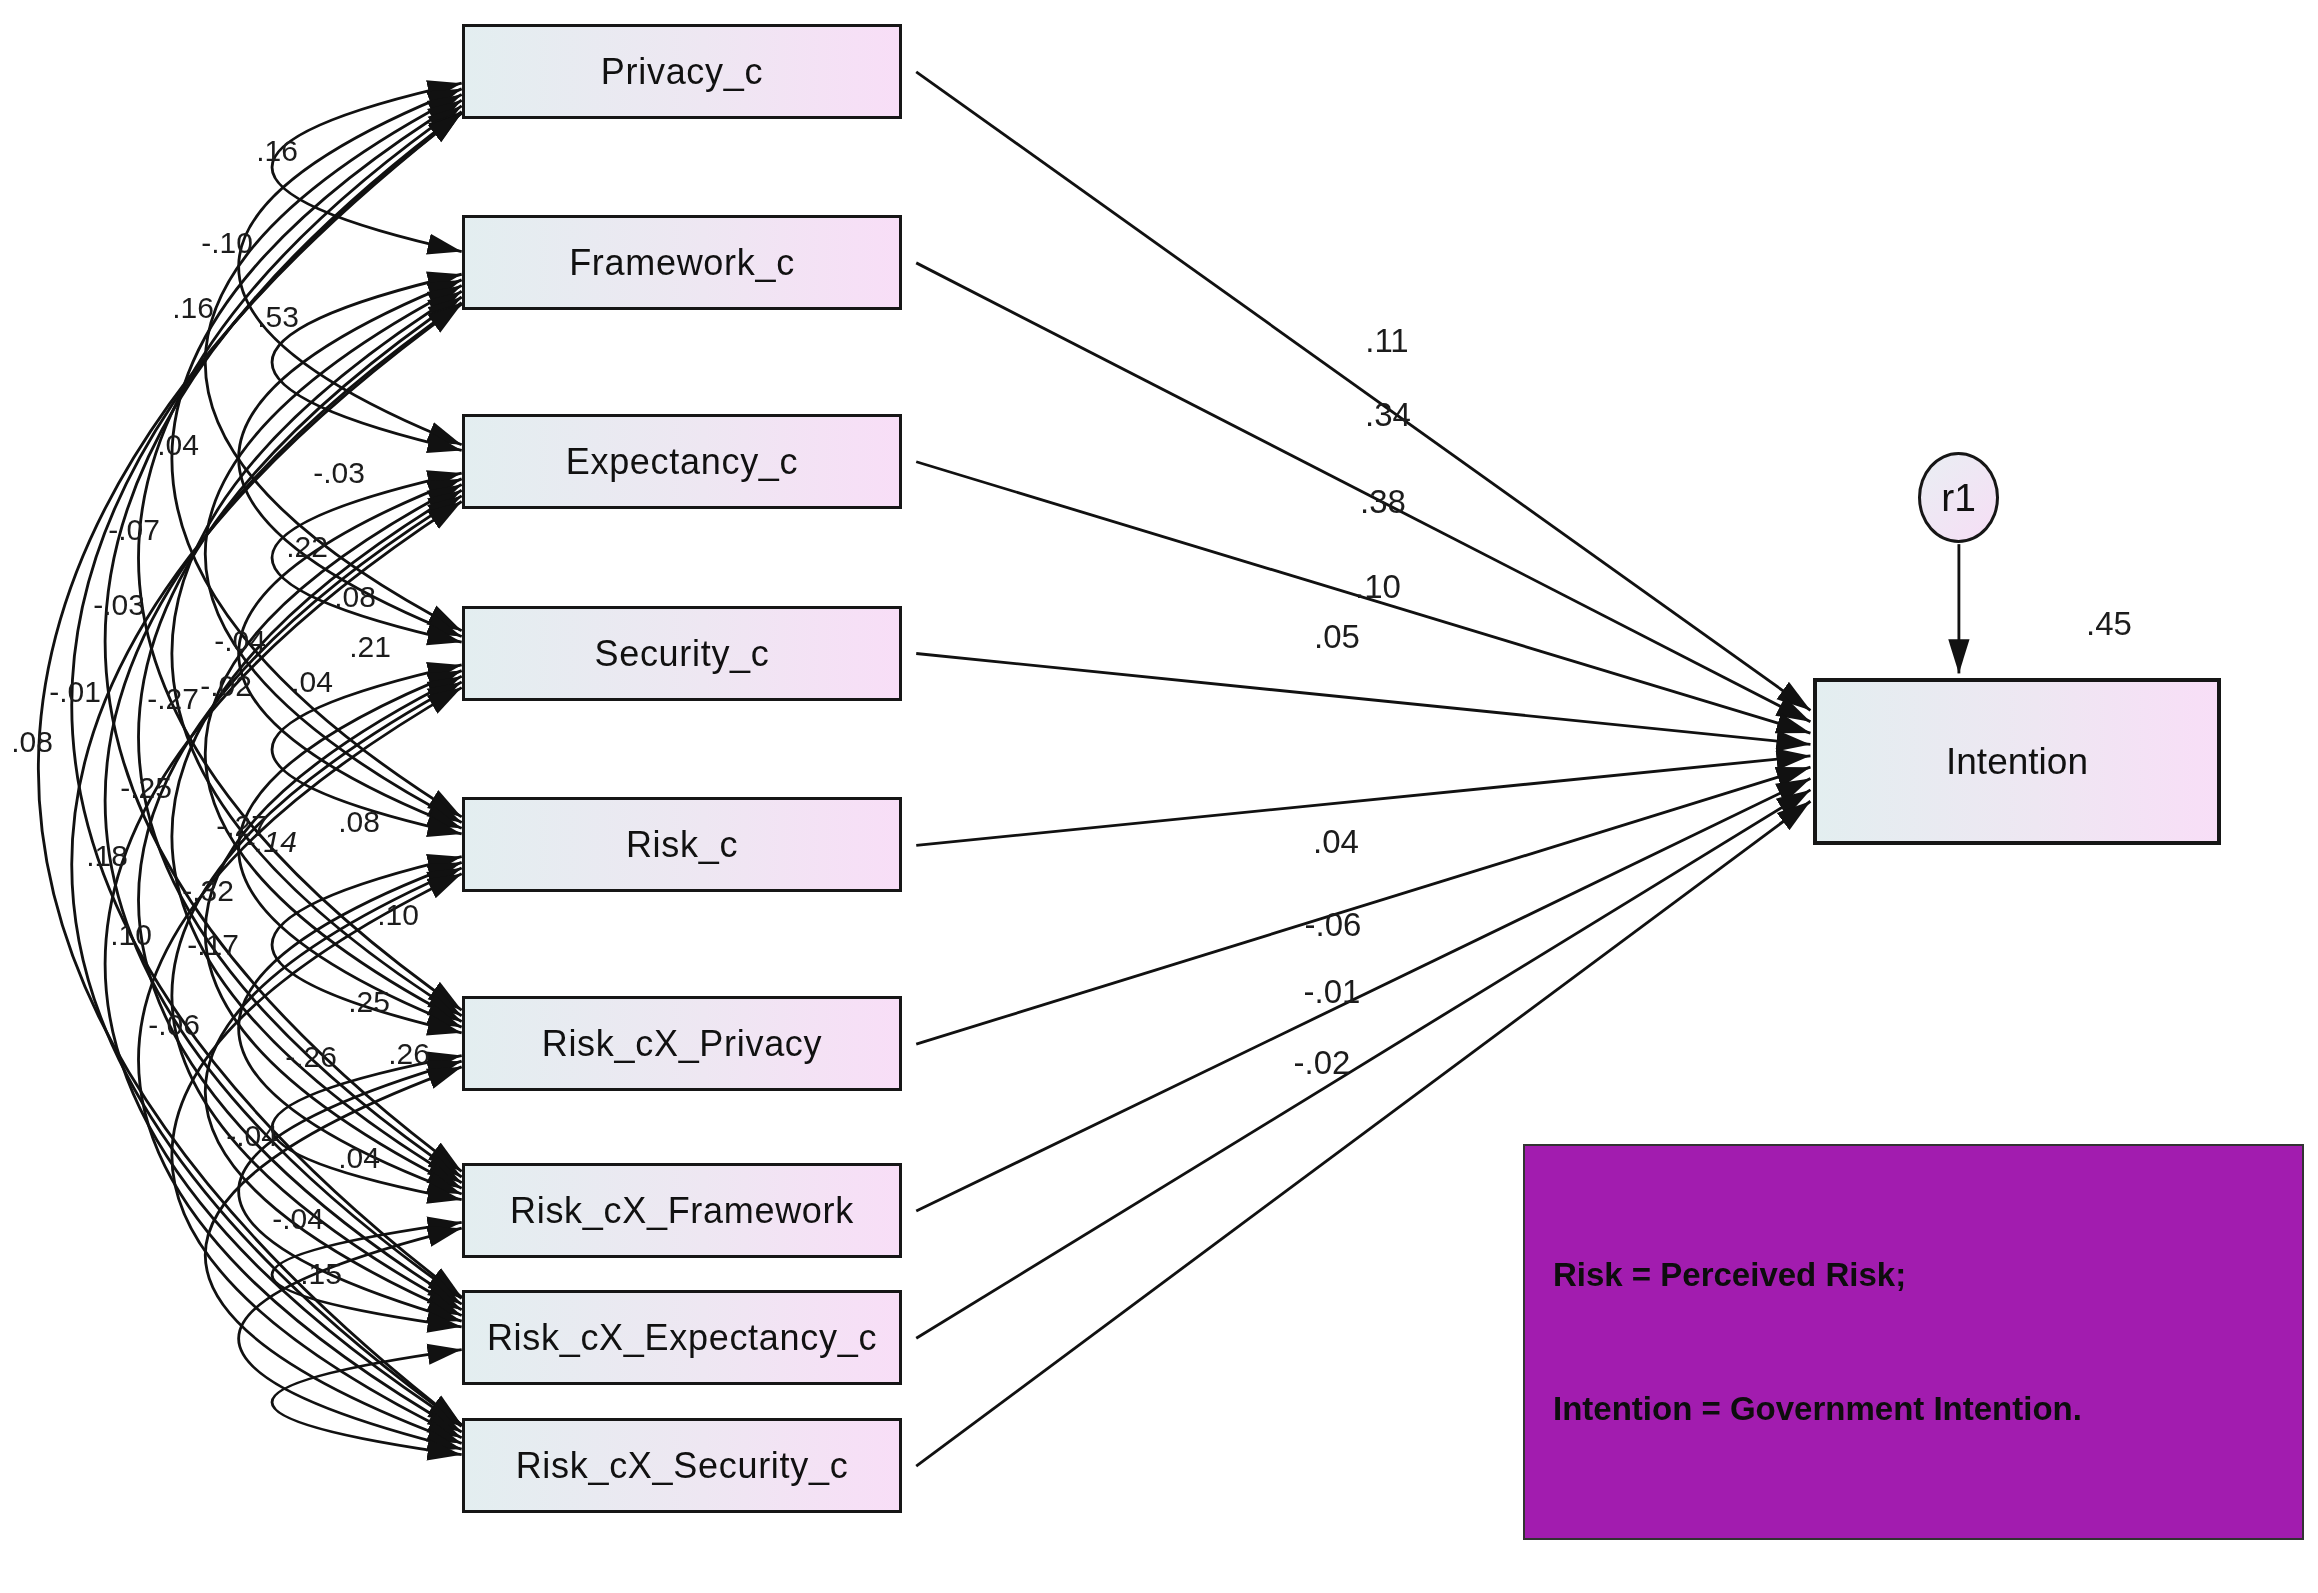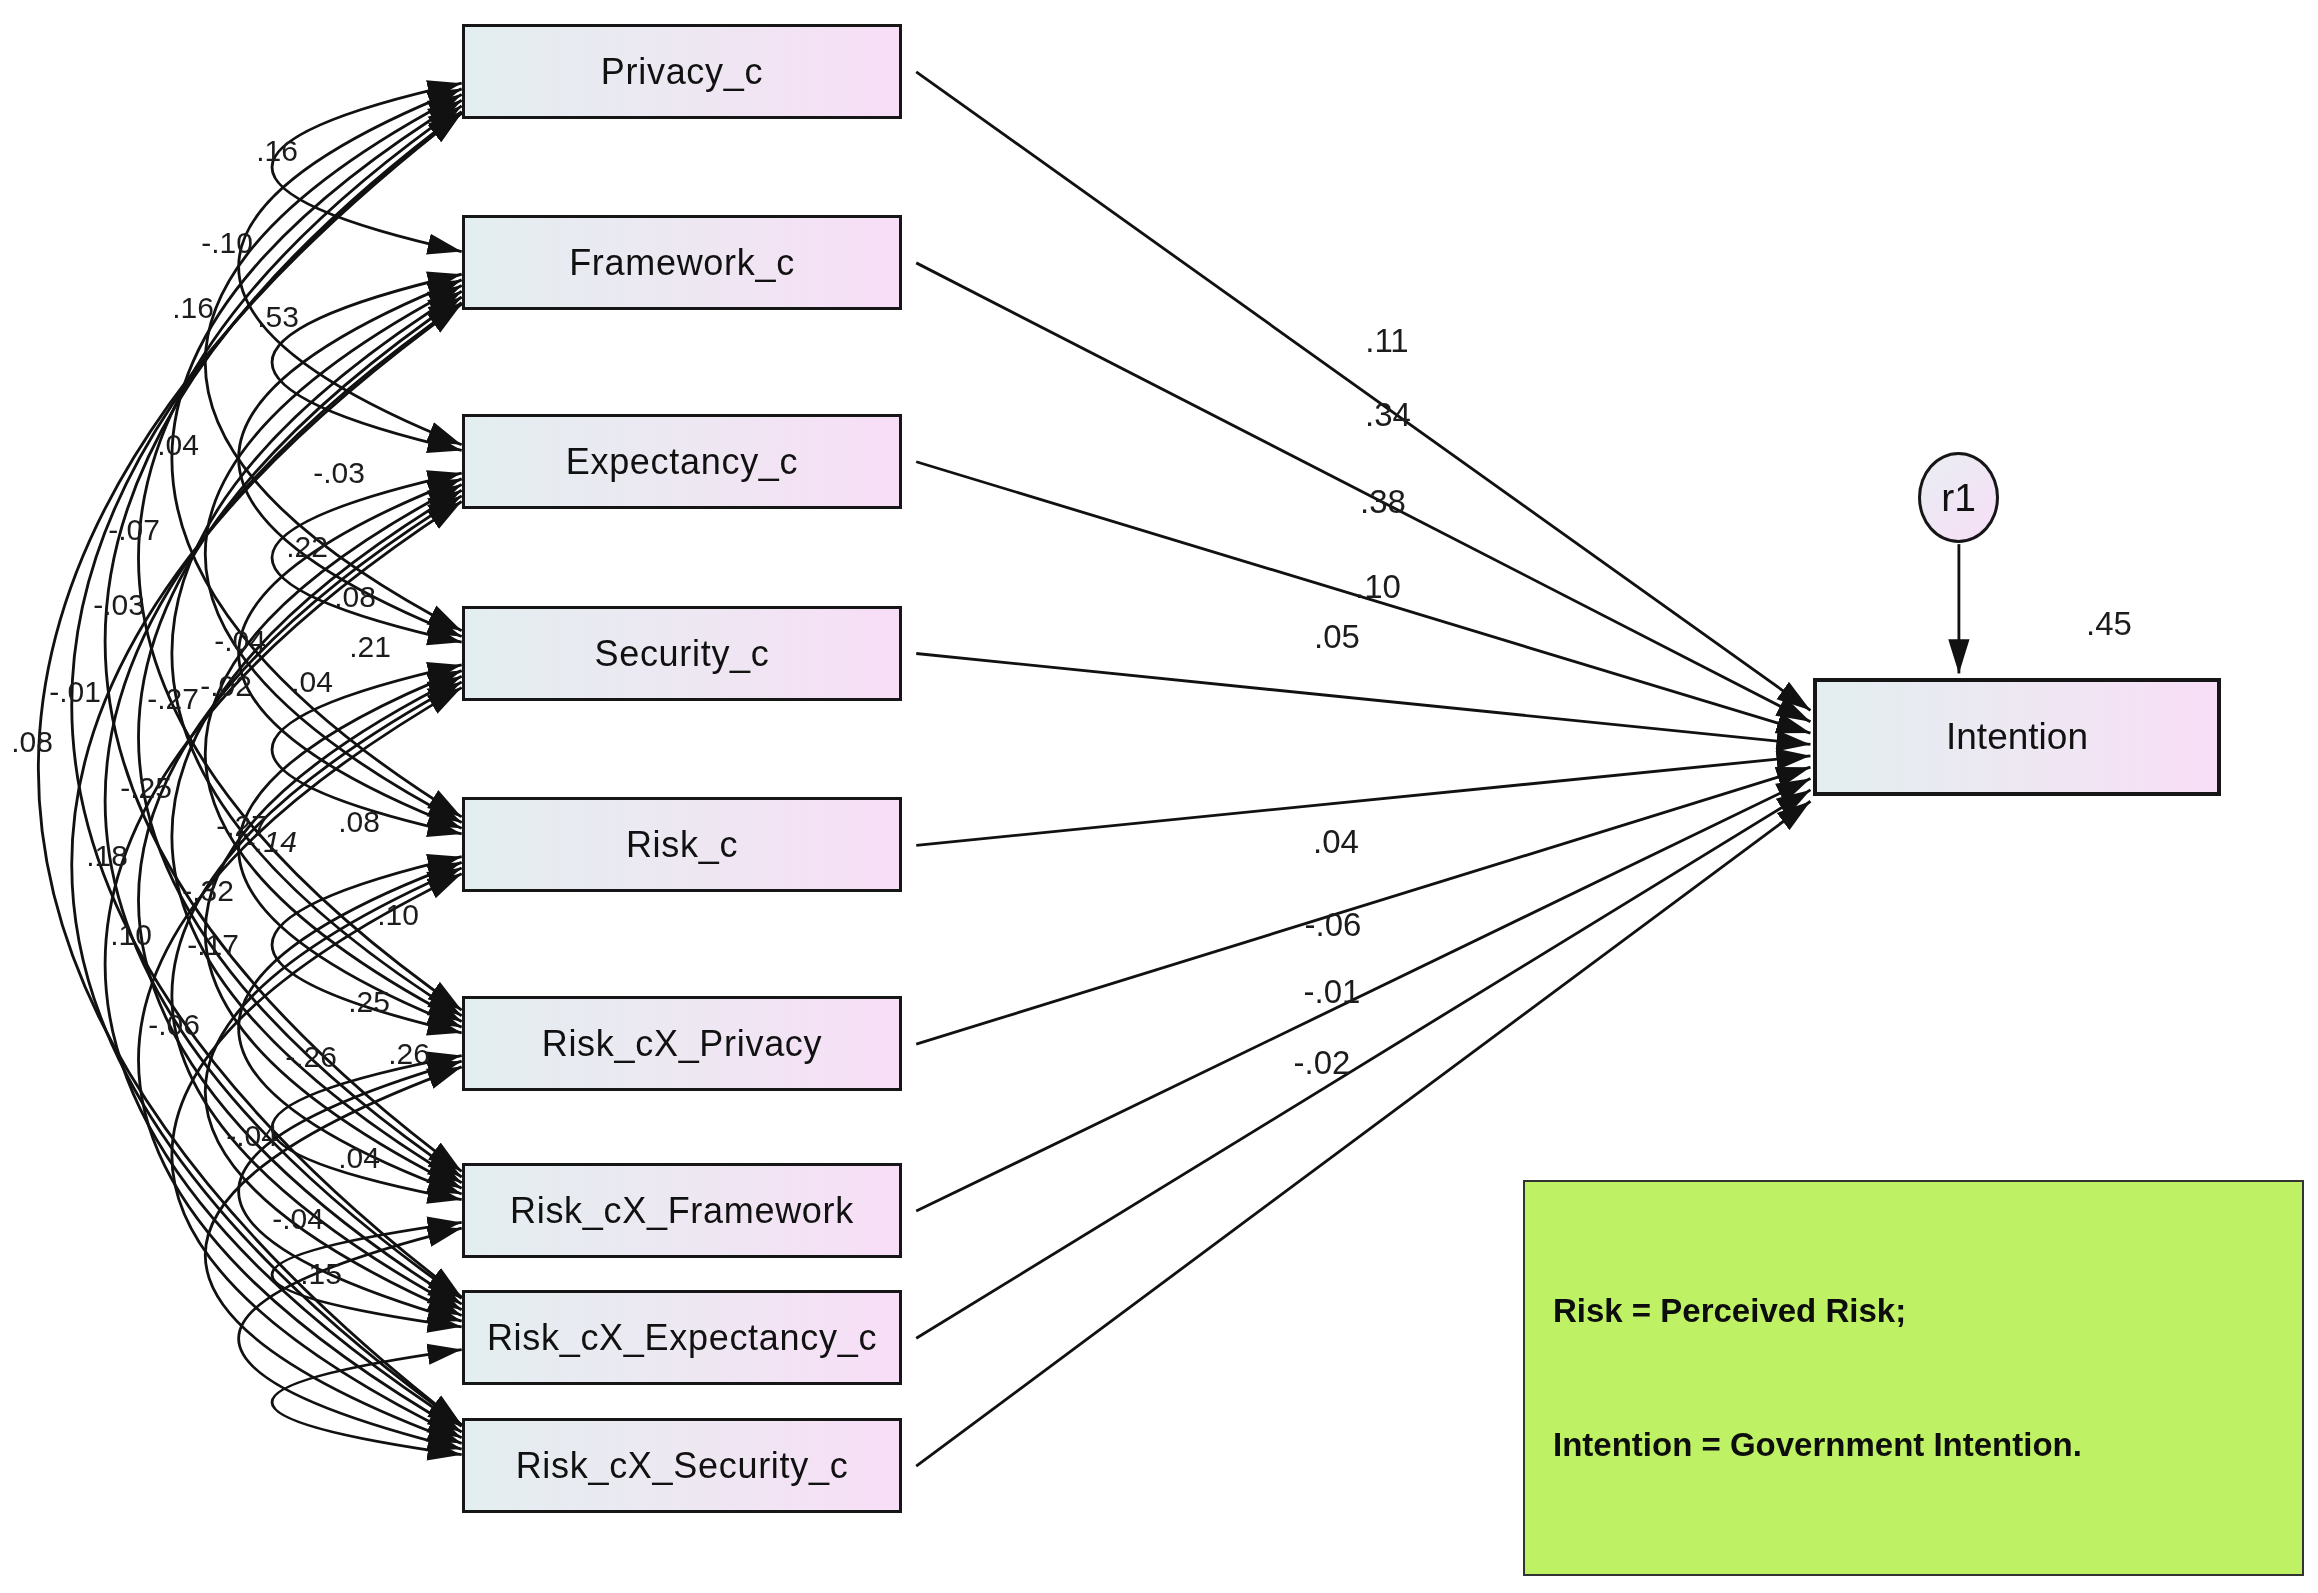--- a/index.html
+++ b/index.html
@@ -37,22 +37,22 @@
   }
   .residual span{font-size:39px;color:#111;}
   .lbl{
     position:absolute;
     transform:translate(-50%,-50%);
     font-size:30px;color:#1c1c1c;white-space:nowrap;
   }
   .pathlbl{font-size:33px;}
   .r2{font-size:33px;}
   .legend{
-    position:absolute;left:1523px;top:1180px;width:781px;height:396px;
-    border:2.8px solid #333;background:#bef264;box-sizing:border-box;
+    position:absolute;left:1523px;top:1144px;width:781px;height:396px;
+    border:2.8px solid #333;background:#a21caf;box-sizing:border-box;
     display:flex;flex-direction:column;justify-content:space-evenly;
     padding:12.8px 7px 12.8px 28px;
   }
   .legend div{font-size:33px;font-weight:bold;color:#0d0d0d;}
 </style>
 </head>
 <body>
 
 <div class="stage">
 
@@ -137,21 +137,21 @@
         <span>Risk_cX_Framework</span>
       </div>
       <div class="node" style="left: 462px; top: 1290px;">
         <span>Risk_cX_Expectancy_c</span>
       </div>
       <div class="node" style="left: 462px; top: 1418px;">
         <span>Risk_cX_Security_c</span>
       </div>
     </div>
 
-  <div class="outcome" style="left:1813px;top:678px;width:408px;height:118px;">
+  <div class="outcome" style="left:1813px;top:678px;width:408px;height:167px;">
     <span>Intention</span>
   </div>
 
   <div class="residual" style="left:1918px;top:452px;width:81px;height:91px;">
     <span>r1</span>
   </div>
 
   <div class="lbl r2" style="left:2077px;top:624px;margin-left:32px;">.45</div>
 
   <div class="legend" id="legendBox">

